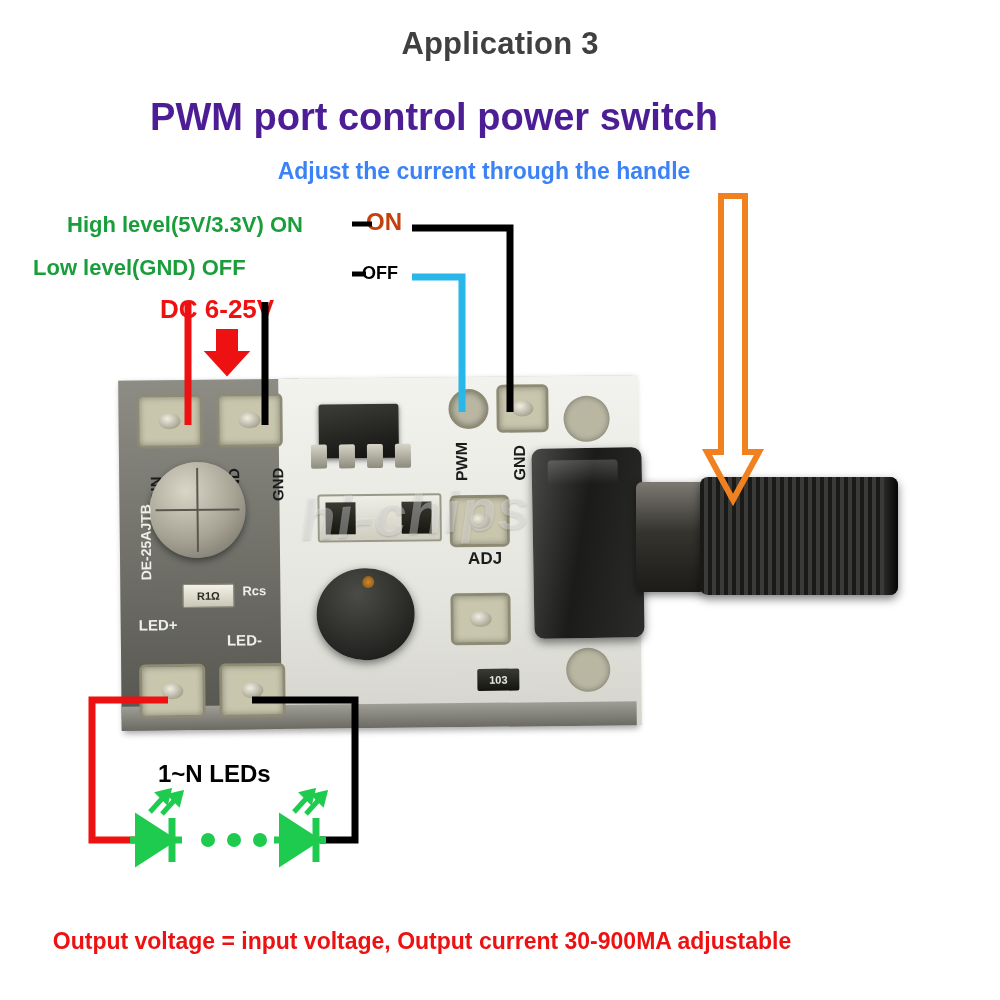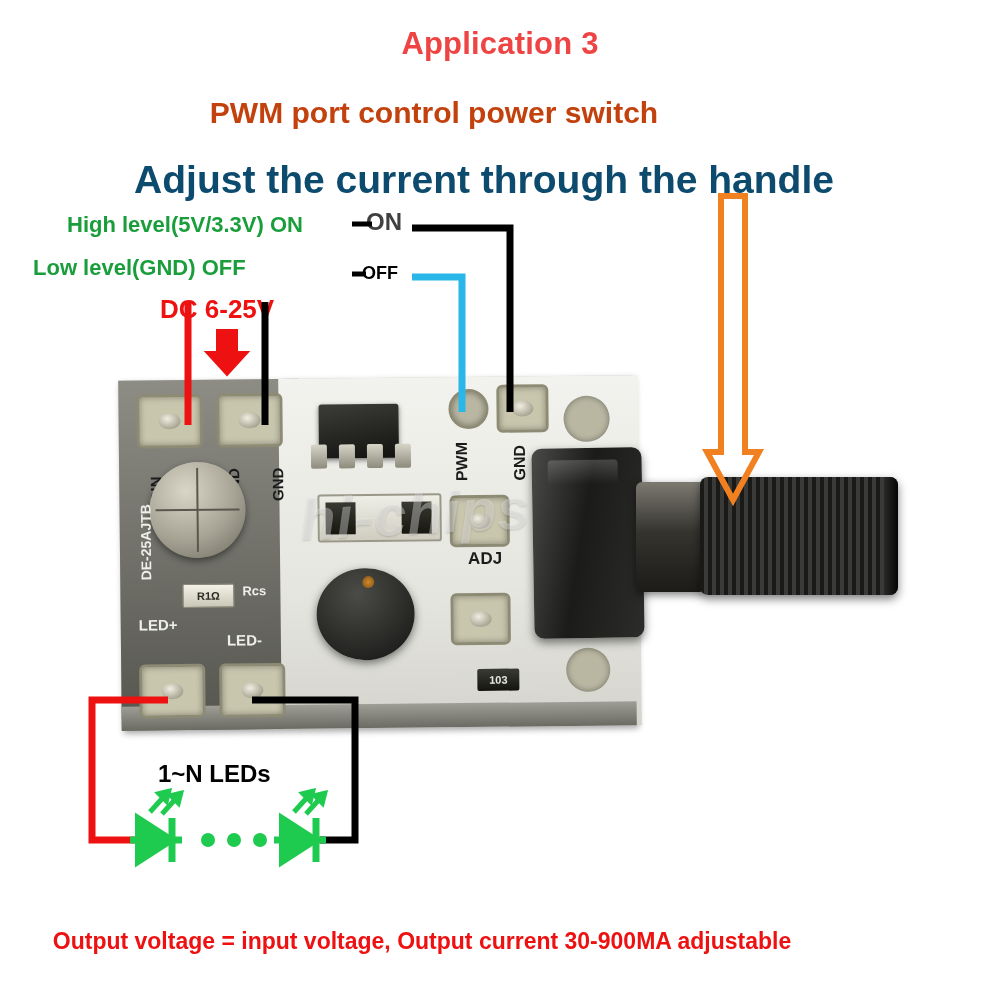--- a/index.html
+++ b/index.html
@@ -15,36 +15,36 @@
     font-family: "Liberation Sans", sans-serif;
   }
   .abs { position: absolute; }
 
   
   .title-1 {
     left: 0; top: 26px; width: 1000px;
     text-align: center;
     font-size: 31px;
     font-weight: bold;
-    color: #ef4444;
+    color: #404040;
     letter-spacing: .2px;
   }
   .title-2 {
     left: 0; top: 96px; width: 868px;
     text-align: center;
-    font-size: 30px;
-    font-weight: bold;
-    color: #c2410c;
+    font-size: 38px;
+    font-weight: bold;
+    color: #4c1d95;
   }
   .title-3 {
     left: 0; top: 158px; width: 968px;
     text-align: center;
-    font-size: 39px;
-    font-weight: bold;
-    color: #0c4a6e;
+    font-size: 23px;
+    font-weight: bold;
+    color: #3b82f6;
   }
   .footer-note {
     left: 0; top: 928px; width: 844px;
     text-align: center;
     font-size: 23px;
     font-weight: bold;
     color: #ee1111;
   }
 
   
@@ -52,21 +52,21 @@
     font-size: 22px;
     font-weight: bold;
     color: #1a9e3c;
     white-space: nowrap;
   }
   .lbl-high { left: 30px; top: 212px; margin-left: 37px; }
   .lbl-low  { left: 33px; top: 255px; }
 
   .lbl-on {
     left: 366px; top: 208px;
-    font-size: 24px; font-weight: bold; color: #404040; text-align: center;
+    font-size: 24px; font-weight: bold; color: #c2410c; text-align: center;
   }
   .lbl-off {
     left: 362px; top: 263px;
     font-size: 18px; font-weight: bold; color: #000;
   }
 
   .lbl-dc {
     left: 160px; top: 294px;
     font-size: 26px; font-weight: bold; color: #ee1111;
     white-space: nowrap;

